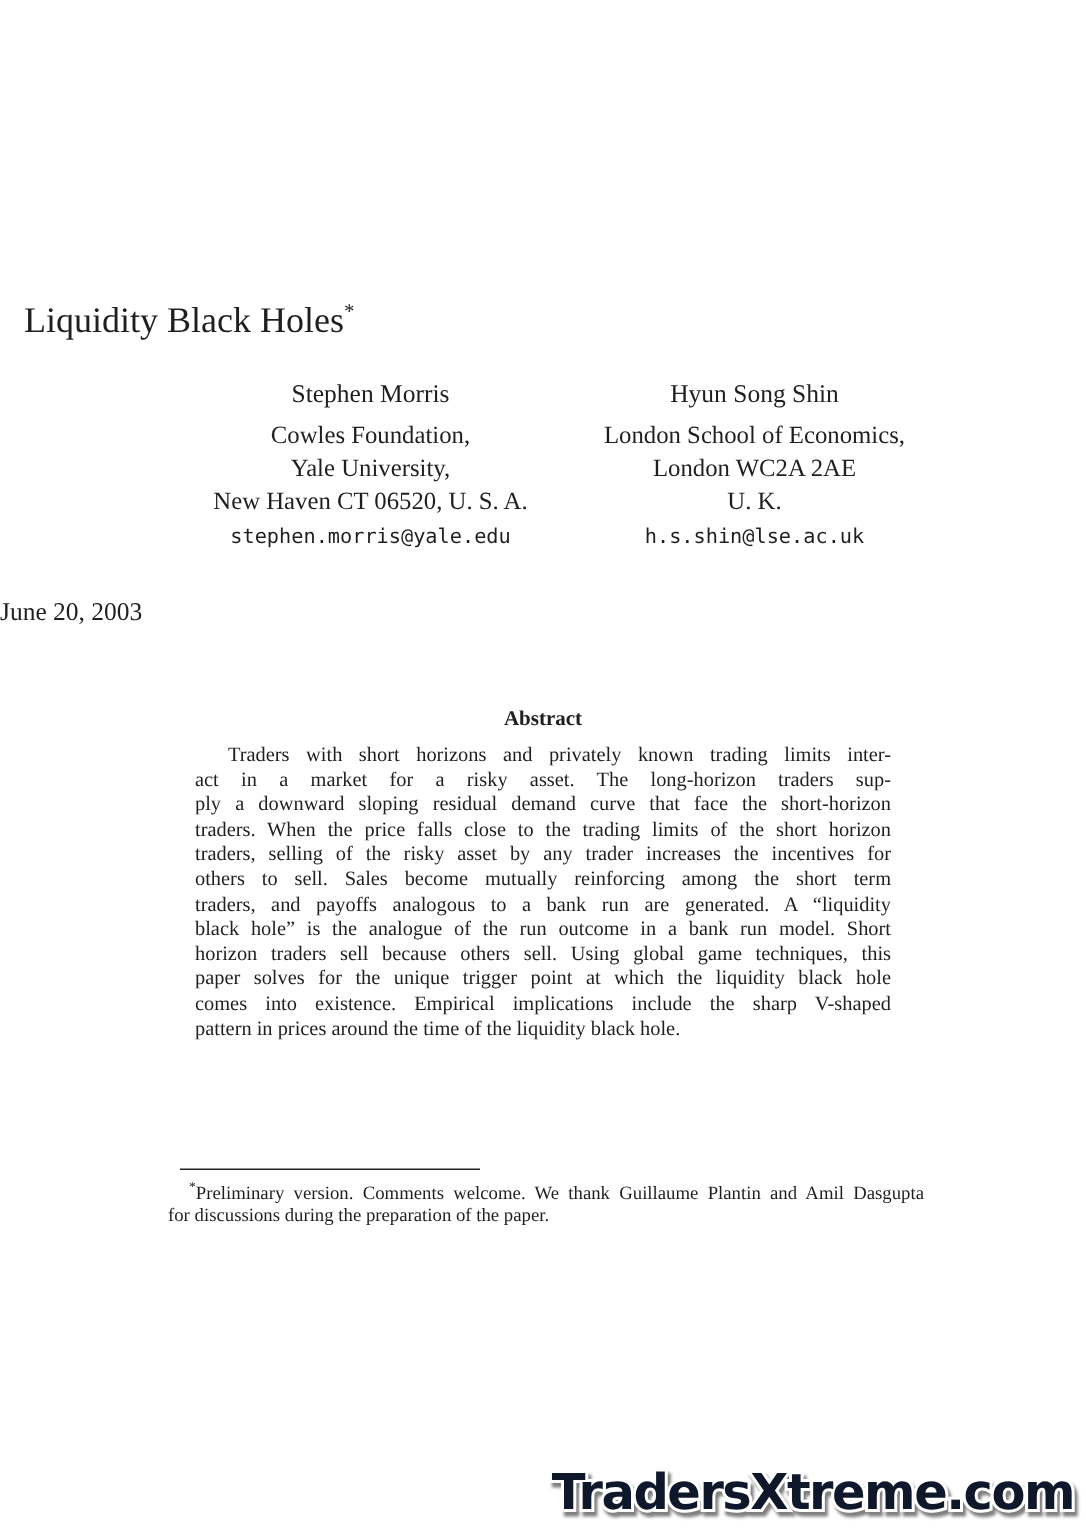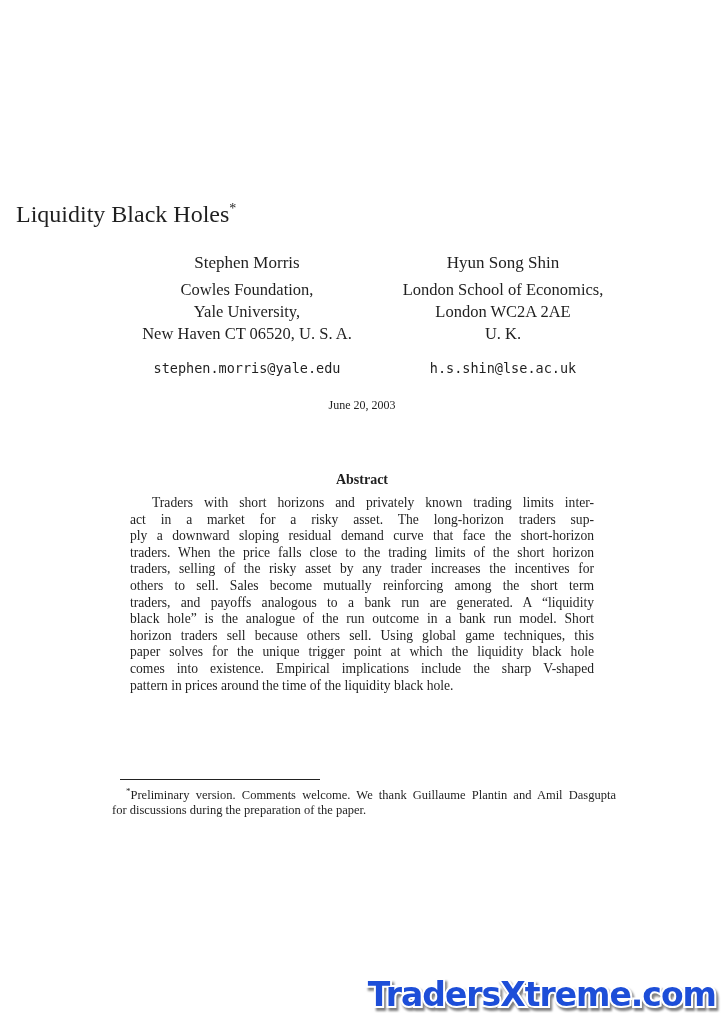--- a/index.html
+++ b/index.html
@@ -41,30 +41,30 @@
   
   .author-col { position: absolute; top: 252px; text-align: center; }
   .author-col.left  { left: 85px;  width: 324px; text-align: center; }
   .author-col.right { left: 351px; width: 304px; }
   .author-name { font-size: 17px; line-height: 22px; margin-bottom: 5px; }
   .affil-line  { font-size: 16.5px; line-height: 22px; }
   .author-email {
     font-family: "DejaVu Sans Mono", monospace;
     font-size: 13.5px;
     line-height: 22px;
-    margin-top: 12px;
+    margin-top: 2px;
   }
 
   
   .date {
     position: absolute;
     top: 398px;
     left: 0; right: 0;
-    text-align: center;
-    font-size: 12px;
+    text-align: left;
+    font-size: 17px;
   }
 
   
   .abstract {
     position: absolute;
     top: 472px;
     left: 130px;
     width: 464px;
   }
   .abstract-heading {
@@ -124,21 +124,21 @@
 
   
   .wm-bottom {
     position: absolute;
     top: 975px;
     right: 8px;
     font-family: "DejaVu Sans", sans-serif;
     font-weight: bold;
     font-size: 33px;
     letter-spacing: -1px;
-    color: #1d4ed8;
+    color: #0f172a;
     -webkit-text-stroke: 4px #ffffff;
     paint-order: stroke fill;
     filter: drop-shadow(2px 3px 1px rgba(95,95,95,0.8));
     white-space: nowrap;
   }
 </style>
 </head>
 <body>
 
 <div class="page">

